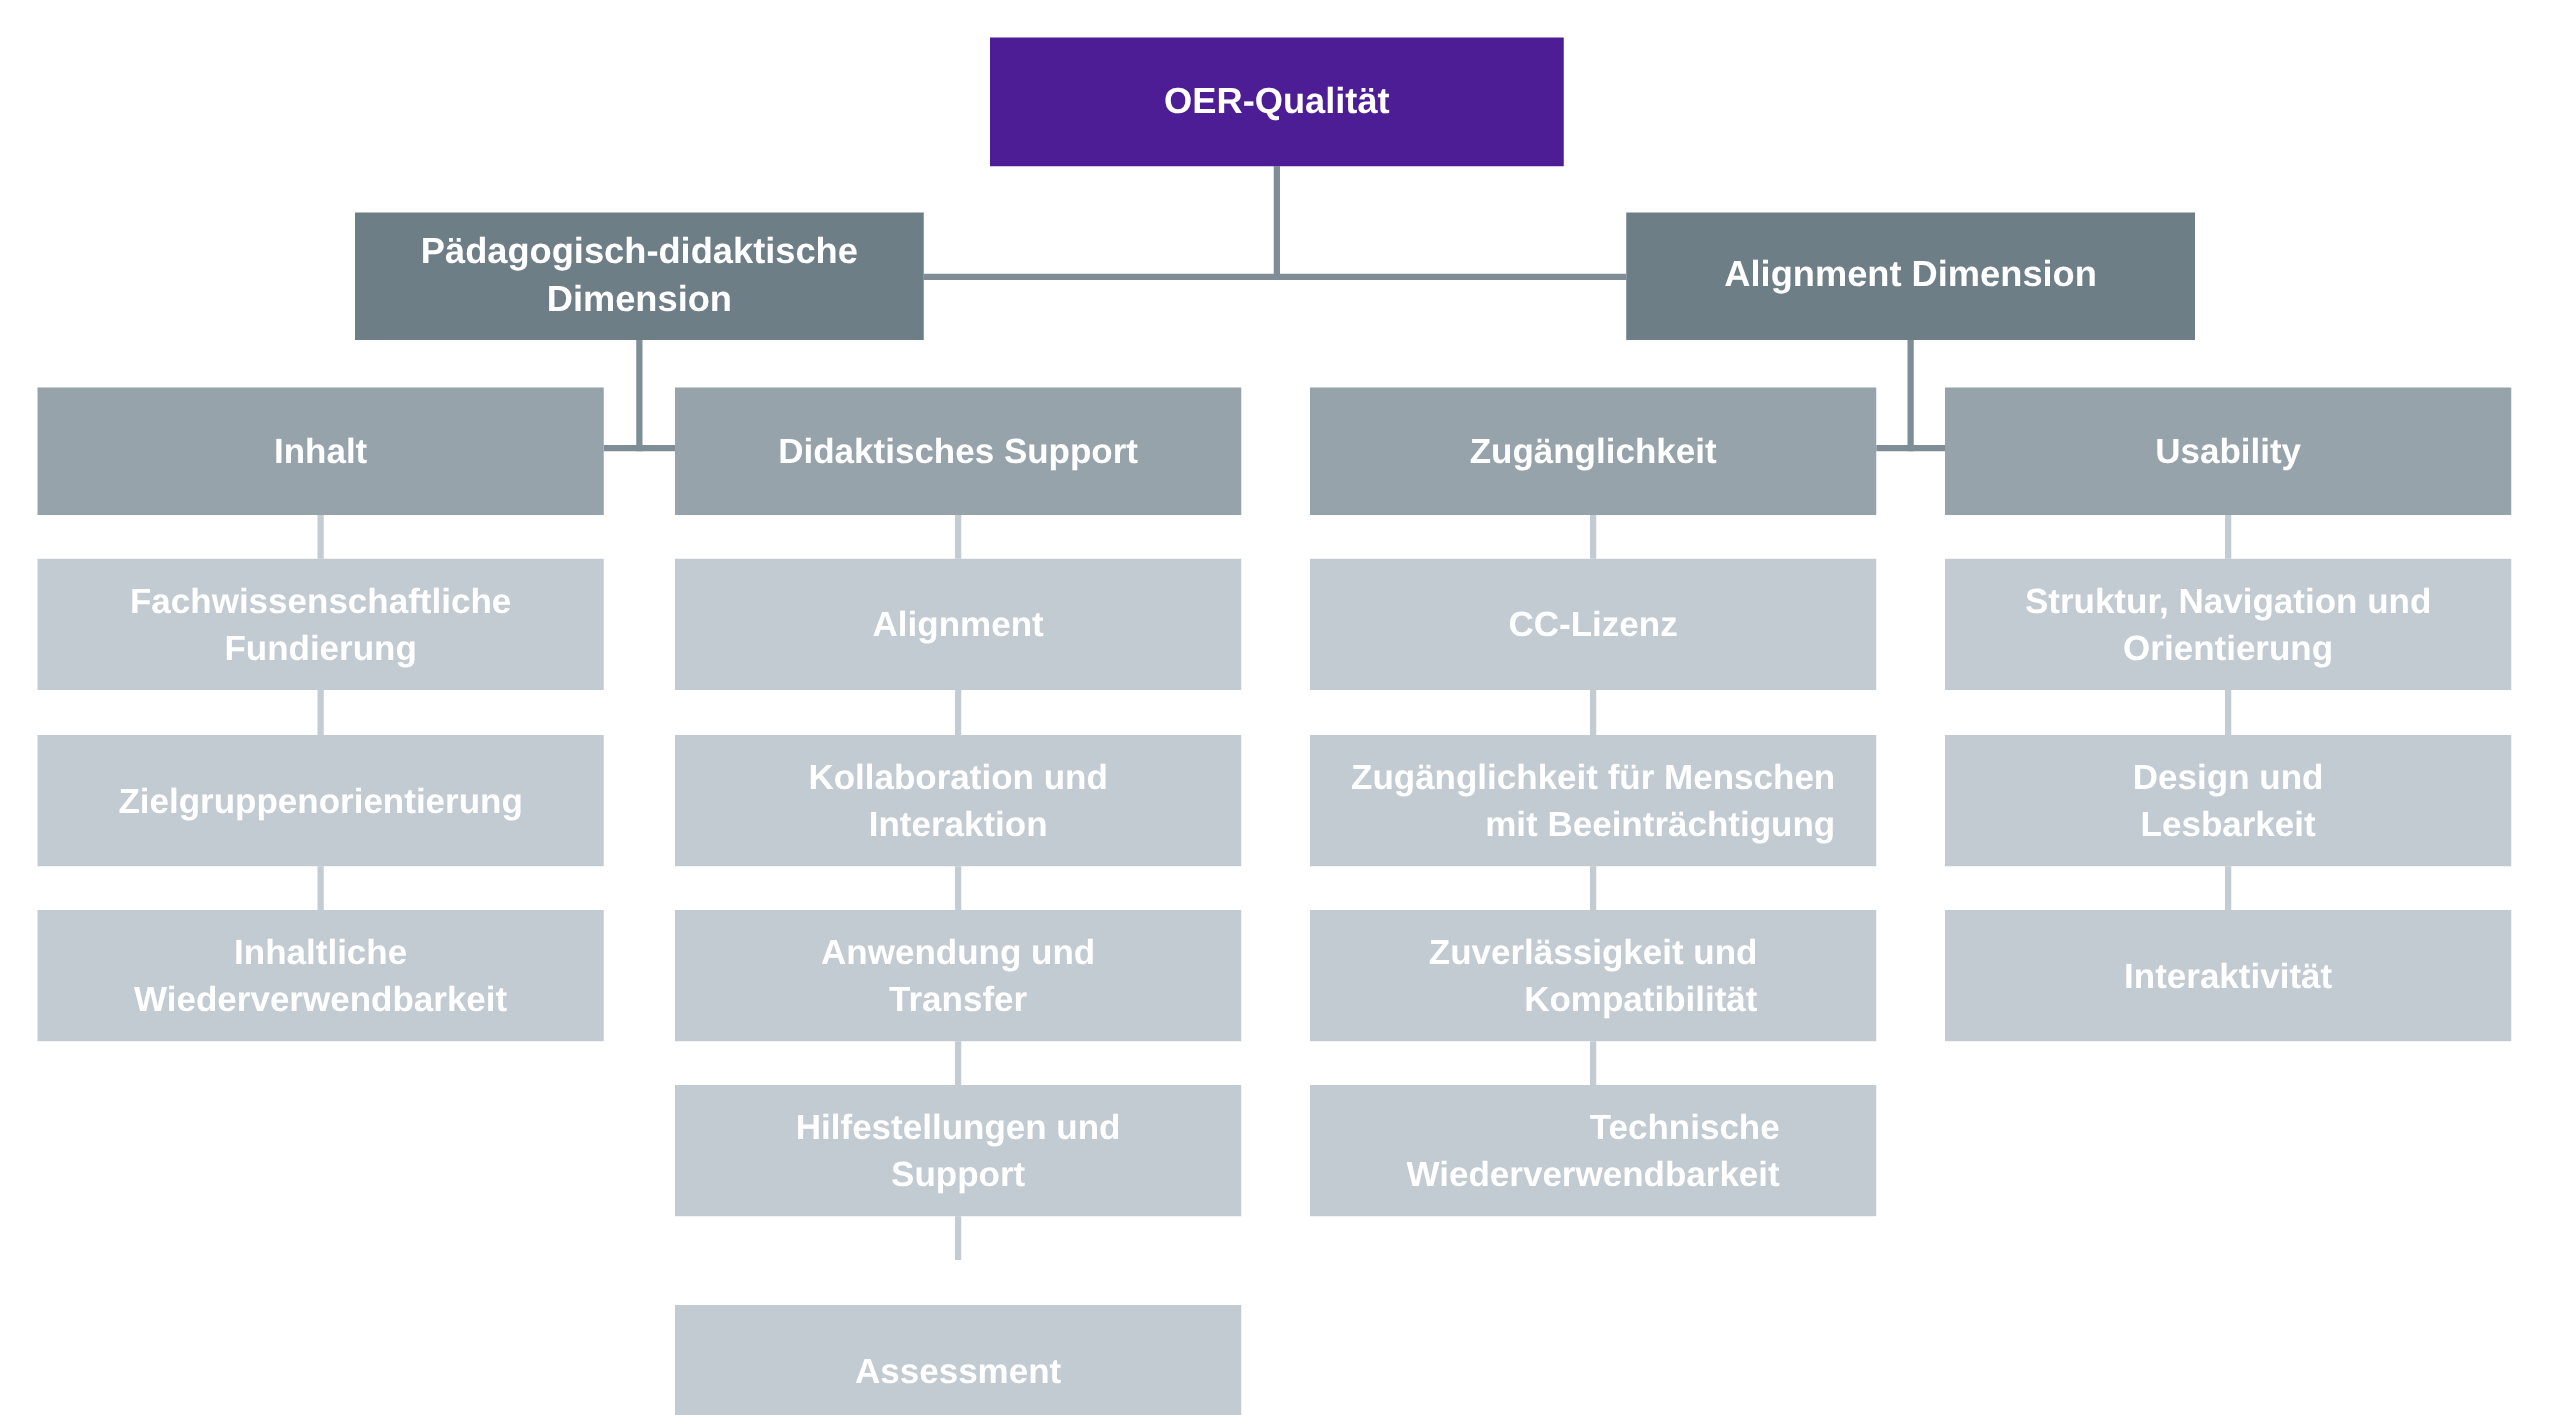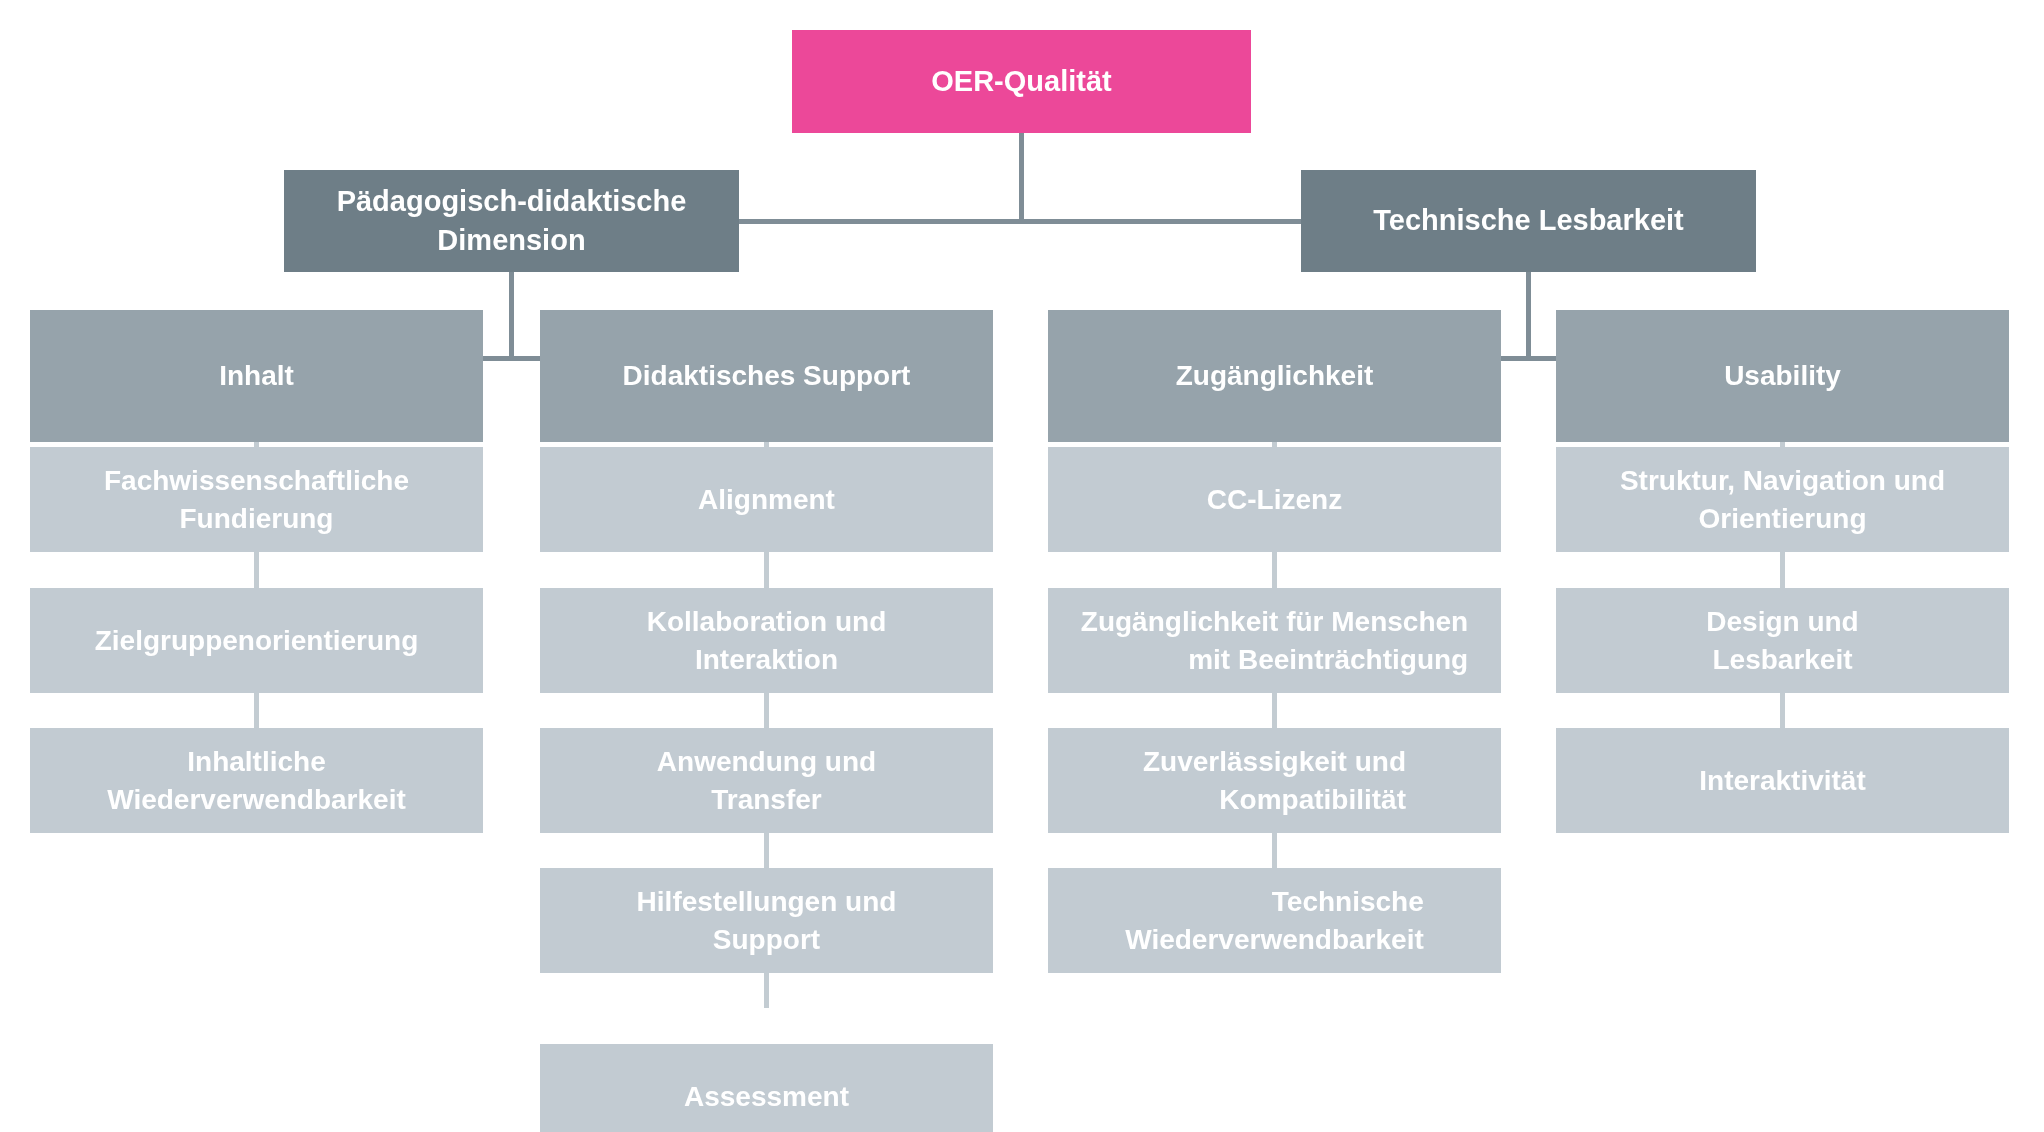--- a/index.html
+++ b/index.html
@@ -19,27 +19,27 @@
     text-align: center;
     color: #ffffff;
     font-weight: 700;
     font-size: 28px;
     line-height: 1.35;
     white-space: pre-line;
     box-sizing: border-box;
     padding: 4px 10px;
   }
   
-  #box-root { left: 792px; top: 30px; width: 459px; height: 103px; background: #ec4899; font-size: 29px; }
+  #box-root { left: 792px; top: 30px; width: 459px; height: 103px; background: #4c1d95; font-size: 29px; }
   
   .dim { top: 170px; width: 455px; height: 102px; background: #6e7e87; font-size: 29px; }
   #box-dim-paed { left: 284px; }
   #box-dim-tech { left: 1301px; }
   
-  .cat { top: 310px; height: 132px; width: 453px; background: #96a3ab; }
+  .cat { top: 310px; height: 102px; width: 453px; background: #96a3ab; }
   
   .leaf { width: 453px; height: 105px; background: #c2cbd2; }
   .col1 { left: 30px; }
   .col2 { left: 540px; }
   .col3 { left: 1048px; text-align: right; }
   .col4 { left: 1556px; }
   .r1 { top: 447px; }
   .r2 { top: 588px; }
   .r3 { top: 728px; }
   .r4 { top: 868px; }
@@ -91,21 +91,21 @@
   <div class="conn-light cx3 cs3"></div>
 
   <div class="conn-light cx4 cs0"></div>
   <div class="conn-light cx4 cs1"></div>
   <div class="conn-light cx4 cs2"></div>
 
   <div class="box" id="box-root">OER-Qualität</div>
 
   <div class="box dim" id="box-dim-paed">Pädagogisch-didaktische
 Dimension</div>
-  <div class="box dim" id="box-dim-tech">Technische Lesbarkeit</div>
+  <div class="box dim" id="box-dim-tech">Alignment Dimension</div>
 
   <div class="box cat col1">Inhalt</div>
   <div class="box cat col2">Didaktisches Support</div>
   <div class="box cat col3">Zugänglichkeit</div>
   <div class="box cat col4">Usability</div>
 
   <div class="box leaf col1 r2">Zielgruppenorientierung</div>
   <div class="box leaf col1 r1">Fachwissenschaftliche
 Fundierung</div>
   <div class="box leaf col1 r3">Inhaltliche

